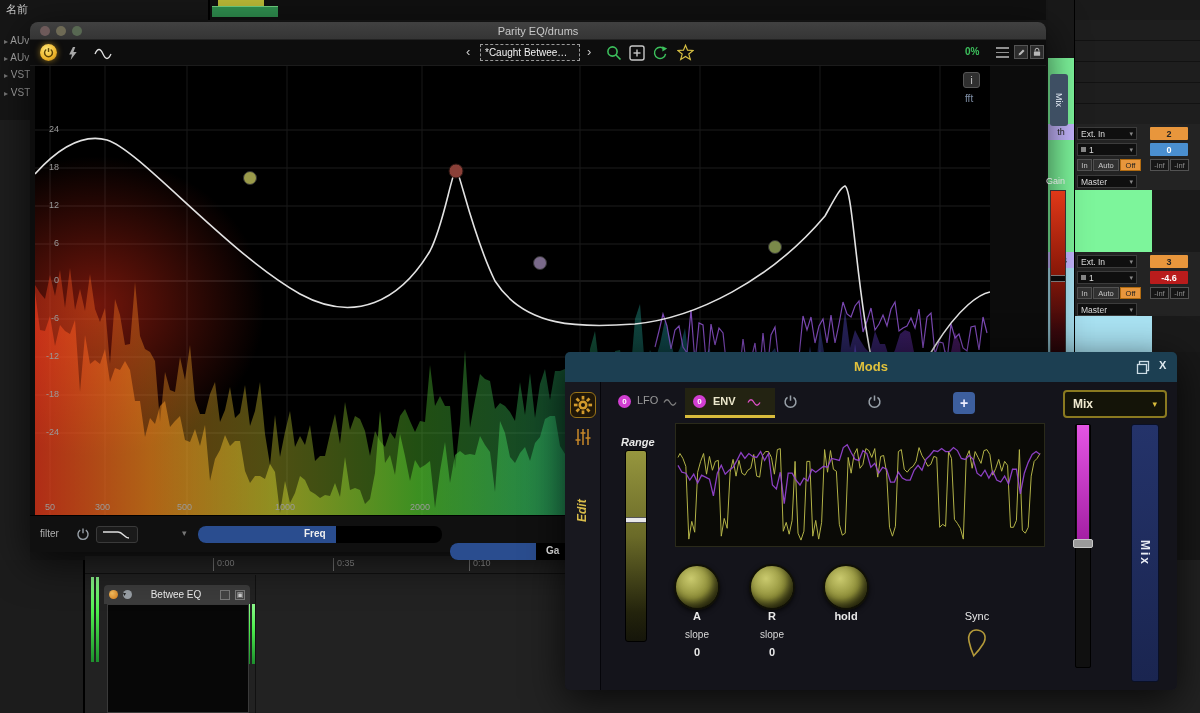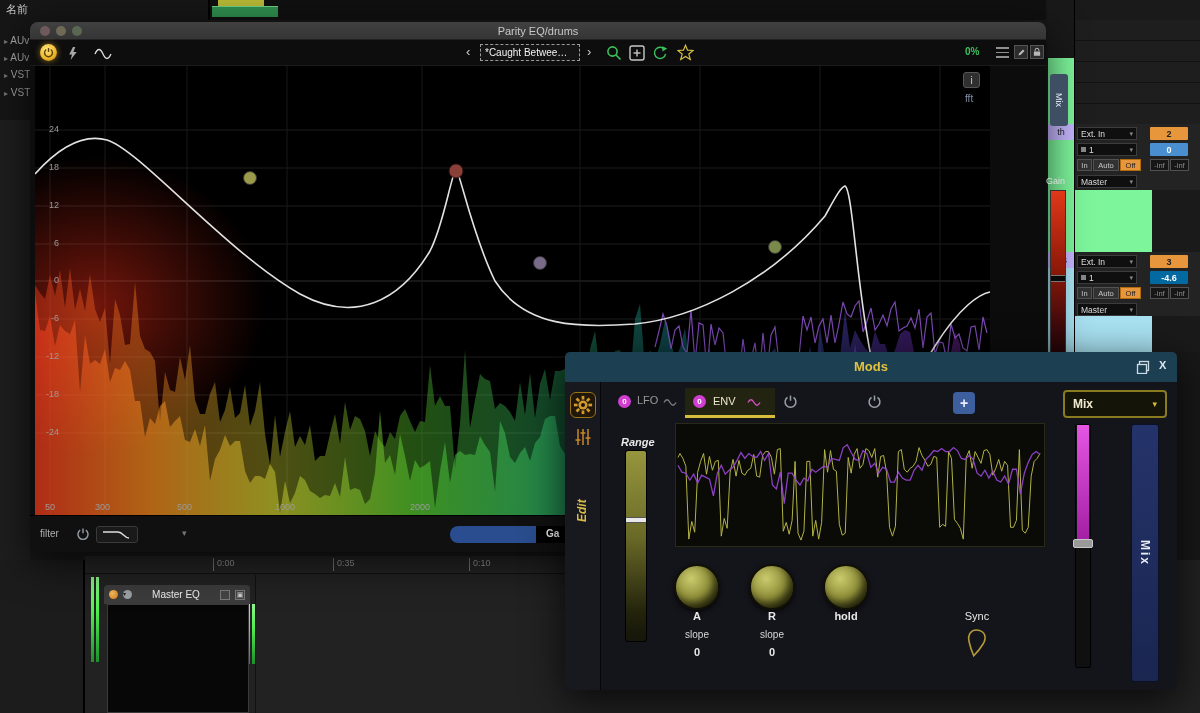--- a/index.html
+++ b/index.html
@@ -91,21 +91,21 @@
           <span class="car">▾</span>
         </div>
       <div class="abs badge" style="left:75px;top:3px;width:38px;background:#e8963c;color:#222">3</div>
       <div class="abs dd" style="left:2px;top:19px;width:60px">
           <span style="display:flex;align-items:center;gap:3px">
             <span style="width:5px;height:5px;background:#888;display:inline-block"></span>
             <span>1</span>
           </span>
           <span class="car">▾</span>
         </div>
-      <div class="abs badge" style="left:75px;top:19px;width:38px;background:#0369a1;color:#fff">-4.6</div>
+      <div class="abs badge" style="left:75px;top:19px;width:38px;background:#b91c1c;color:#fff">-4.6</div>
       <div class="abs" style="left:2px;top:35px;display:flex;gap:1px">
         <span class="mini" style="width:15px">In</span>
         <span class="mini" style="width:26px">Auto</span>
         <span class="mini" style="width:21px;background:#e8963c;color:#222;border-color:#b06a10">Off</span>
       </div>
       <div class="abs" style="left:75px;top:35px;display:flex;gap:1px">
         <span class="mini" style="width:19px;background:#161616;color:#8a8a8a">-inf</span>
         <span class="mini" style="width:19px;background:#161616;color:#8a8a8a">-inf</span>
       </div>
       <div class="abs dd" style="left:2px;top:51px;width:60px">
@@ -127,21 +127,21 @@
   </div>
 
   <div class="meterbar" style="left:91px;top:577px;height:85px"></div>
   <div class="meterbar" style="left:96px;top:577px;height:85px"></div>
   <div class="meterbar" style="left:247px;top:604px;height:60px"></div>
   <div class="meterbar" style="left:252px;top:604px;height:60px"></div>
 
   <div class="abs" style="left:104px;top:585px;width:146px;height:19px;background:#3c3c3c;border-radius:4px 4px 0 0;display:flex;align-items:center;padding:0 5px;gap:5px">
     <span class="dot" style="width:9px;height:9px;background:radial-gradient(circle at 35% 35%,#f8c060,#d07818)"></span>
     <span class="dot flexc" style="width:9px;height:9px;background:#9aa0a6;color:#222;font-size:6px">▾</span>
-    <span style="color:#ededed;font-size:10px;flex:1;text-align:center">Master EQ</span>
+    <span style="color:#ededed;font-size:10px;flex:1;text-align:center">Betwee EQ</span>
     <span style="width:10px;height:10px;background:#444;border:1px solid #7a7a7a"></span>
     <span class="flexc" style="width:10px;height:10px;background:#444;border:1px solid #7a7a7a;color:#cfcfcf;font-size:7px">▣</span>
   </div>
   <div class="abs" style="left:107px;top:604px;width:142px;height:109px;background:#070707;border:1px solid #3a3a3a"></div>
 
   <div class="abs" style="left:30px;top:22px;width:1016px;height:530px;background:#0d0d0d;border-radius:8px 8px 0 0;box-shadow:0 10px 40px rgba(0,0,0,.7);z-index:5">
 
     <div class="abs" style="left:0;top:0;width:1016px;height:18px;background:linear-gradient(#414141,#353535);border-radius:8px 8px 0 0;border-bottom:1px solid #222">
       <span class="dot" style="left:10px;top:4px;position:absolute;width:10px;height:10px;background:#6e5a5a"></span>
       <span class="dot" style="left:26px;top:4px;position:absolute;width:10px;height:10px;background:#6e6a55"></span>
@@ -283,20 +283,24 @@
       <svg class="abs" style="left:46px;top:11px" width="14" height="14" viewBox="0 0 20 20" fill="none" stroke="#98a0a8" stroke-width="2">
           <line x1="10" y1="2" x2="10" y2="9"></line>
           <path d="M6 4.5 A7.2 7.2 0 1 0 14 4.5"></path>
         </svg>
       <div class="abs flexc" style="left:66px;top:10px;width:42px;height:17px;background:#1a1a1a;border:1px solid #3a3a3a;border-radius:3px">
           <svg width="30" height="11" viewBox="0 0 30 11">
             <path d="M1 3 H16 C21 3 22 9 27 9" stroke="#e0e0e0" stroke-width="1.4" fill="none"></path>
           </svg>
         </div>
       <span class="abs" style="left:152px;top:12px;color:#777;font-size:9px">▾</span>
+      <div class="abs pbar" style="left:168px;top:10px;width:244px">
+        <div class="pfill" style="width:138px"></div>
+        <span class="plabel" style="left:106px">Freq</span>
+      </div>
       <div class="abs pbar" style="left:420px;top:10px;width:244px">
         <div class="pfill" style="width:86px"></div>
         <span class="plabel" style="left:96px">Ga</span>
       </div>
     </div>
   </div>
 
   <div class="abs" style="left:565px;top:352px;width:612px;height:338px;border-radius:5px;box-shadow:0 10px 40px rgba(0,0,0,.75);z-index:20">
     <div class="abs" style="left:0;top:0;width:612px;height:30px;background:#1c3f52;border-radius:5px 5px 0 0">
       <div style="text-align:center;line-height:30px;color:#e2c23c;font-weight:bold;font-size:13px">Mods</div>
@@ -337,21 +341,21 @@
       </div>
 
       <span class="abs flexc" style="left:53px;top:13px;width:13px;height:13px;border-radius:50%;background:#d23ed2;color:#fff;font-size:8px;font-weight:bold">0</span>
       <span class="abs" style="left:72px;top:12px;color:#9a9a9a;font-weight:normal;font-size:11px">LFO</span>
       <svg class="abs" style="left:98px;top:16px" width="14" height="9" viewBox="0 0 14 9">
           <path d="M1 4.5 Q4 -1 7 4.5 T13 4.5" stroke="#808080" stroke-width="1.3" fill="none"></path>
         </svg>
 
       <div class="abs" style="left:120px;top:6px;width:90px;height:30px;background:#23231276;background:#232312;border-bottom:3px solid #d8bc3c">
         <span class="abs flexc" style="left:8px;top:7px;width:13px;height:13px;border-radius:50%;background:#d23ed2;color:#fff;font-size:8px;font-weight:bold">0</span>
-        <span class="abs" style="left:28px;top:7px;color:#ece8cc;font-weight:normal;font-size:11px">ENV</span>
+        <span class="abs" style="left:28px;top:7px;color:#ece8cc;font-weight:bold;font-size:11px">ENV</span>
         <svg class="abs" style="left:62px;top:10px" width="14" height="9" viewBox="0 0 14 9">
             <path d="M1 4.5 Q4 -1 7 4.5 T13 4.5" stroke="#e050c8" stroke-width="1.3" fill="none"></path>
           </svg>
       </div>
 
       <svg class="abs" style="left:218px;top:12px" width="15" height="15" viewBox="0 0 20 20" fill="none" stroke="#98a0a8" stroke-width="2">
           <line x1="10" y1="2" x2="10" y2="9"></line>
           <path d="M6 4.5 A7.2 7.2 0 1 0 14 4.5"></path>
         </svg>
       <svg class="abs" style="left:302px;top:12px" width="15" height="15" viewBox="0 0 20 20" fill="none" stroke="#98a0a8" stroke-width="2">

